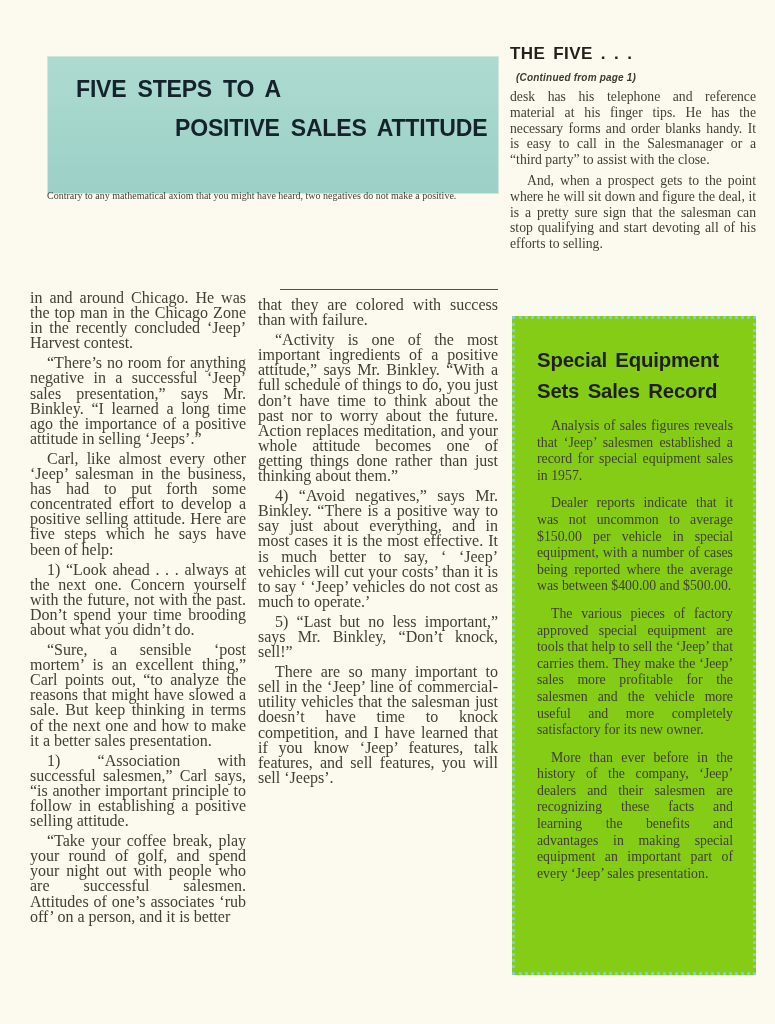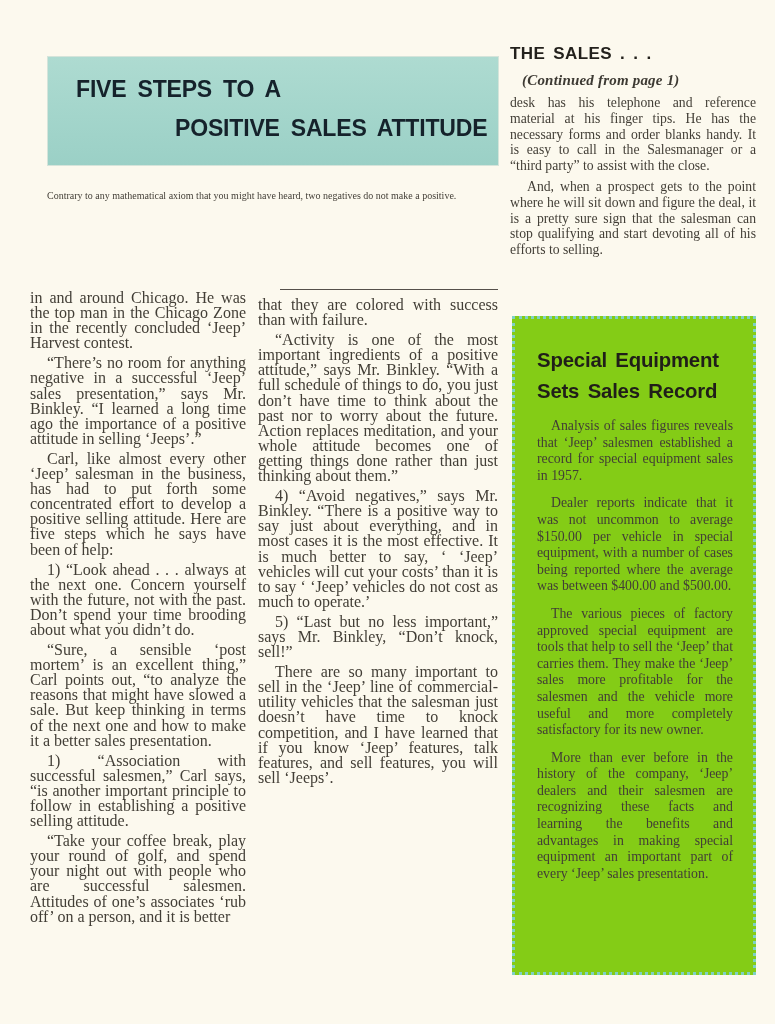--- a/index.html
+++ b/index.html
@@ -3,21 +3,21 @@
 <meta charset="utf-8">
 <style>
   html,body{margin:0;padding:0;}
   body{background:#e8e4d8;font-family:"Liberation Serif", serif;}
   .page{
     position:relative;width:775px;height:1024px;margin:0 auto;
     background:#fcf9ee;overflow:hidden;color:#423e36;
   }
   
   .banner{
-    position:absolute;left:48px;top:57px;width:450px;height:108px;
+    position:absolute;left:48px;top:57px;width:450px;height:136px;
     background:linear-gradient(180deg,#aedbd1 0%,#a3d5cb 55%,#9bd0c6 100%);
     box-shadow:0 0 0 1px rgba(140,190,180,.35);
   }
   .banner .l1,.banner .l2{
     position:absolute;
     font-family:"Liberation Sans", sans-serif;font-weight:700;
     font-size:24px;letter-spacing:-0.2px;word-spacing:5px;color:#15222b;
     transform:scaleX(0.96);transform-origin:left center;white-space:nowrap;
   }
   .banner .l1{left:28px;top:18px;}
@@ -35,22 +35,22 @@
   .col-left{position:absolute;left:30px;top:290px;width:216px;}
   .col-mid{position:absolute;left:258px;top:289px;width:240px;}
   .midrule{border-top:1.5px solid #55504a;margin:0 0 7px 22px;}
   
   .desk{position:absolute;left:510px;top:44px;width:246px;}
   .desk-title{
     margin:0;font-family:"Liberation Sans", sans-serif;font-weight:700;
     font-size:17px;letter-spacing:0.4px;word-spacing:3px;color:#23211c;
   }
   .desk-cont{
-    font-family:Liberation Serif, serif;font-style:italic;font-weight:700;
-    font-size:15px;color:#3d3a33;margin:8px 0 6px 12px;letter-spacing:0.2px;
+    font-family:Liberation Sans, sans-serif;font-style:italic;font-weight:700;
+    font-size:10px;color:#3d3a33;margin:8px 0 6px 6px;letter-spacing:0.2px;
   }
   .desk .bodytext p{font-size:13.7px;line-height:15.8px;}
   
   .sidebar{
     position:absolute;left:512px;top:316px;width:244px;height:659px;
     box-sizing:border-box;border:3px dotted #7ed1c5;
     padding:25px 20px 0 22px;background:#84cc16;
   }
   .sb-title{
     font-family:"Liberation Sans", sans-serif;font-weight:700;
@@ -66,21 +66,21 @@
 <body>
 
 <div class="page">
 
   <div class="banner">
     <div class="l1">FIVE STEPS TO A</div>
     <div class="l2">POSITIVE SALES ATTITUDE</div>
   </div>
 
   <div class="desk">
-    <h2 class="desk-title">THE SALES . . .</h2>
+    <h2 class="desk-title">THE FIVE . . .</h2>
     <div class="desk-cont">(Continued from page 1)</div>
     <div class="bodytext cont">
         <p>desk has his telephone and reference material at his finger tips. He has the necessary forms and order blanks handy. It is easy to call in the Salesmanager or a “third party” to assist with the close.</p>
         <p>And, when a prospect gets to the point where he will sit down and figure the deal, it is a pretty sure sign that the salesman can stop qualifying and start devoting all of his efforts to selling.</p>
       </div>
   </div>
 
   <div class="intro bodytext">
       <p>Contrary to any mathematical axiom that you might have heard, two negatives do not make a positive.</p>
     </div>

